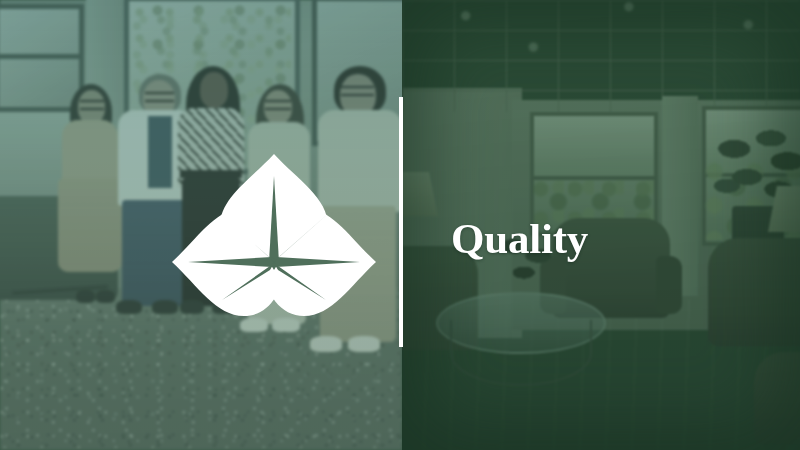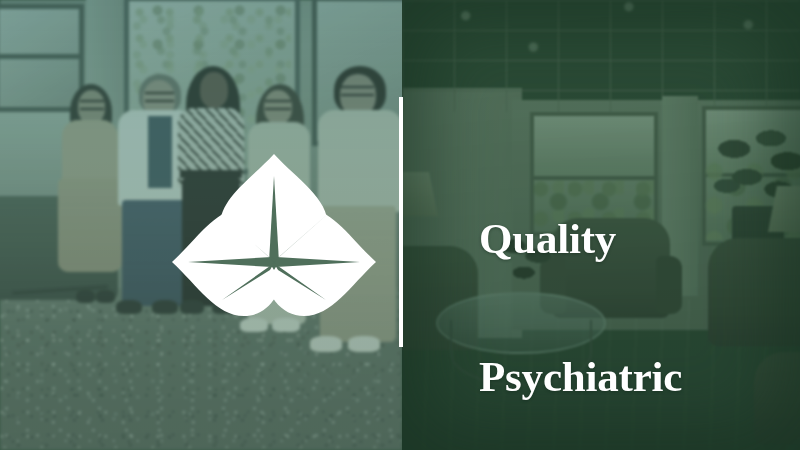--- a/index.html
+++ b/index.html
@@ -364,21 +364,21 @@
     position: absolute;
     color: #ffffff;
     font-family: "Liberation Serif", serif;
     font-weight: bold;
     font-size: 43px;
     line-height: 46px;
     letter-spacing: -0.2px;
     text-shadow: 0 1px 3px rgba(16,38,24,.45);
     white-space: pre;
   }
-  #headline .hl-line { display:block;margin-left:28px; }
+  #headline .hl-line { display:block; }
 </style>
 </head>
 <body>
 
 <div id="stage">
 
   <div class="panel panel-left">
     <div class="scene">
       <div class="scene-left-inner">
         <div class="l-wall"></div>
@@ -508,19 +508,18 @@
       <path d="M168 150 L120 116 L114 110 L120 120 Z"></path>
       <path d="M60 62 L112 108 L118 114 L110 106 Z"></path>
       <path d="M172 62 L120 108 L114 114 L122 106 Z"></path>
     </g>
   </svg>
 
   <div id="divider" style="left:399px; top:97px; width:4px; height:250px;"></div>
 
   <div id="headline" style="left:451px; top:124px;">
     <span class="hl-line">Quality</span>
-    <span class="hl-line">Psychiatric</span>
     
     
     
   </div>
 
 </div>
 
 </body></html>

